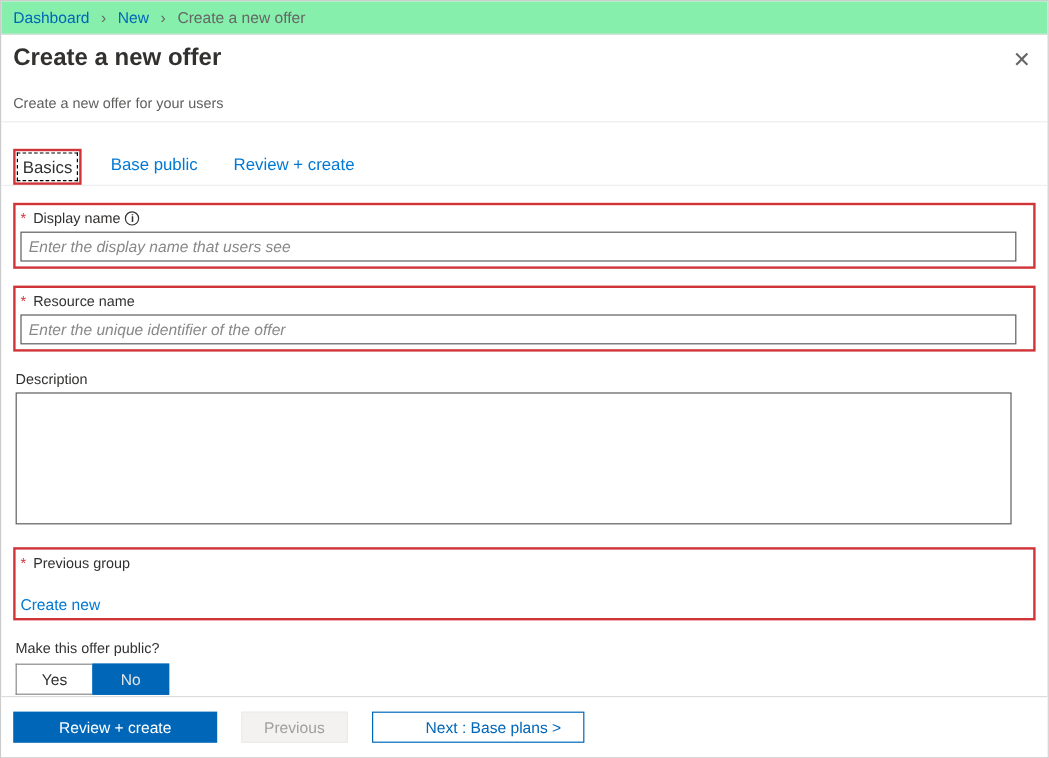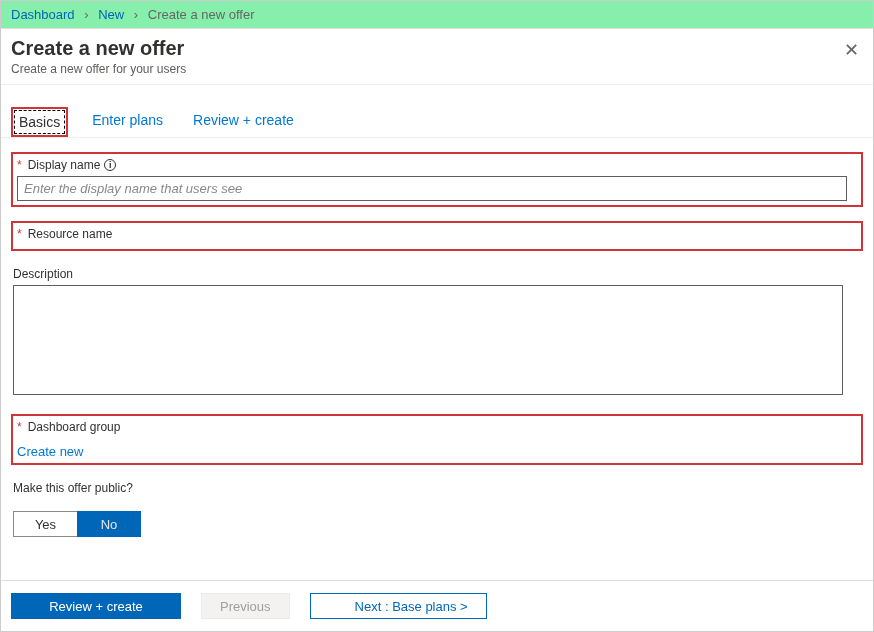--- a/index.html
+++ b/index.html
@@ -23,21 +23,21 @@
     .breadcrumb .sep { color: #666; margin: 0 6px; }
     .breadcrumb .current { color: #666; }
     .header {
       display: flex;
       justify-content: space-between;
       align-items: flex-start;
       padding: 8px 10px 8px 10px;
       border-bottom: 1px solid #eee;
     }
     .header h1 { font-size: 20px; font-weight: 600; }
-    .header .sub { font-size: 12px; color: #605e5c; margin-top: 2px; }
+    .header .sub { font-size: 12px; color: #605e5c; margin-top: 19px; }
     .close-btn { font-size: 18px; color: #666; cursor: pointer; line-height: 1; padding: 4px; }
     .tabs {
       display: flex;
       padding: 22px 10px 0 10px;
       border-bottom: 1px solid #eee;
       gap: 18px;
     }
     .tab {
       padding: 5px 6px;
       font-size: 14px;
@@ -76,22 +76,22 @@
     input.text::placeholder, .select .placeholder { font-style: italic; color: #888; }
     textarea.text { height: 110px; resize: none; }
     .select {
       display: flex;
       justify-content: space-between;
       align-items: center;
       cursor: pointer;
       height: 26px;
     }
     .chevron { font-size: 12px; color: #333; }
-    .link { color: #0078d4; font-size: 13px; cursor: pointer; margin-top: 6px; display: inline-block; }
-    .toggle-row { display: flex; margin-top: 16px; }
+    .link { color: #0078d4; font-size: 13px; cursor: pointer; margin-top: 16px; display: inline-block; }
+    .toggle-row { display: flex; margin-top: 6px; }
     .toggle-row button {
       width: 64px; height: 26px;
       border: 1px solid #8a8a8a;
       font-size: 13px;
       cursor: pointer;
     }
     .toggle-row .yes { background: #fff; color: #323130; border-right: none; }
     .toggle-row .no { background: #0067b8; color: #e5e5e5; border-color: #0067b8; }
     .footer {
       position: absolute;
@@ -127,53 +127,54 @@
 <div class="header">
   <div>
     <h1>Create a new offer</h1>
     <div class="sub">Create a new offer for your users</div>
   </div>
   <div class="close-btn">✕</div>
 </div>
 
 <div class="tabs">
   <div class="tab active">Basics</div>
-  <div class="tab">Enter plans</div>
+  <div class="tab">Base public</div>
   <div class="tab">Review + create</div>
 </div>
 
 <div class="form-area">
 
   <div class="field-block highlight">
     <div class="field-label">
       <span class="req">*</span>
       <span>Display name</span>
       <span class="info-icon">i</span>
     </div>
     <input class="text" type="text" placeholder="Enter the display name that users see" style="">
   </div>
 
   <div class="field-block highlight">
     <div class="field-label">
       <span class="req">*</span>
       <span>Resource name</span>
     </div>
+    <input class="text" type="text" placeholder="Enter the unique identifier of the offer" style="">
   </div>
 
   <div class="field-block">
     <div class="field-label">
       <span>Description</span>
     </div>
     <textarea class="text" style=""></textarea>
   </div>
 
   <div class="field-block highlight">
     <div class="field-label">
       <span class="req">*</span>
-      <span>Dashboard group</span>
+      <span>Previous group</span>
     </div>
     <span class="link">Create new</span>
   </div>
 
   <div class="field-block">
     <div class="field-label">
       <span>Make this offer public?</span>
     </div>
     <div class="toggle-row">
       <button class="yes">Yes</button>

